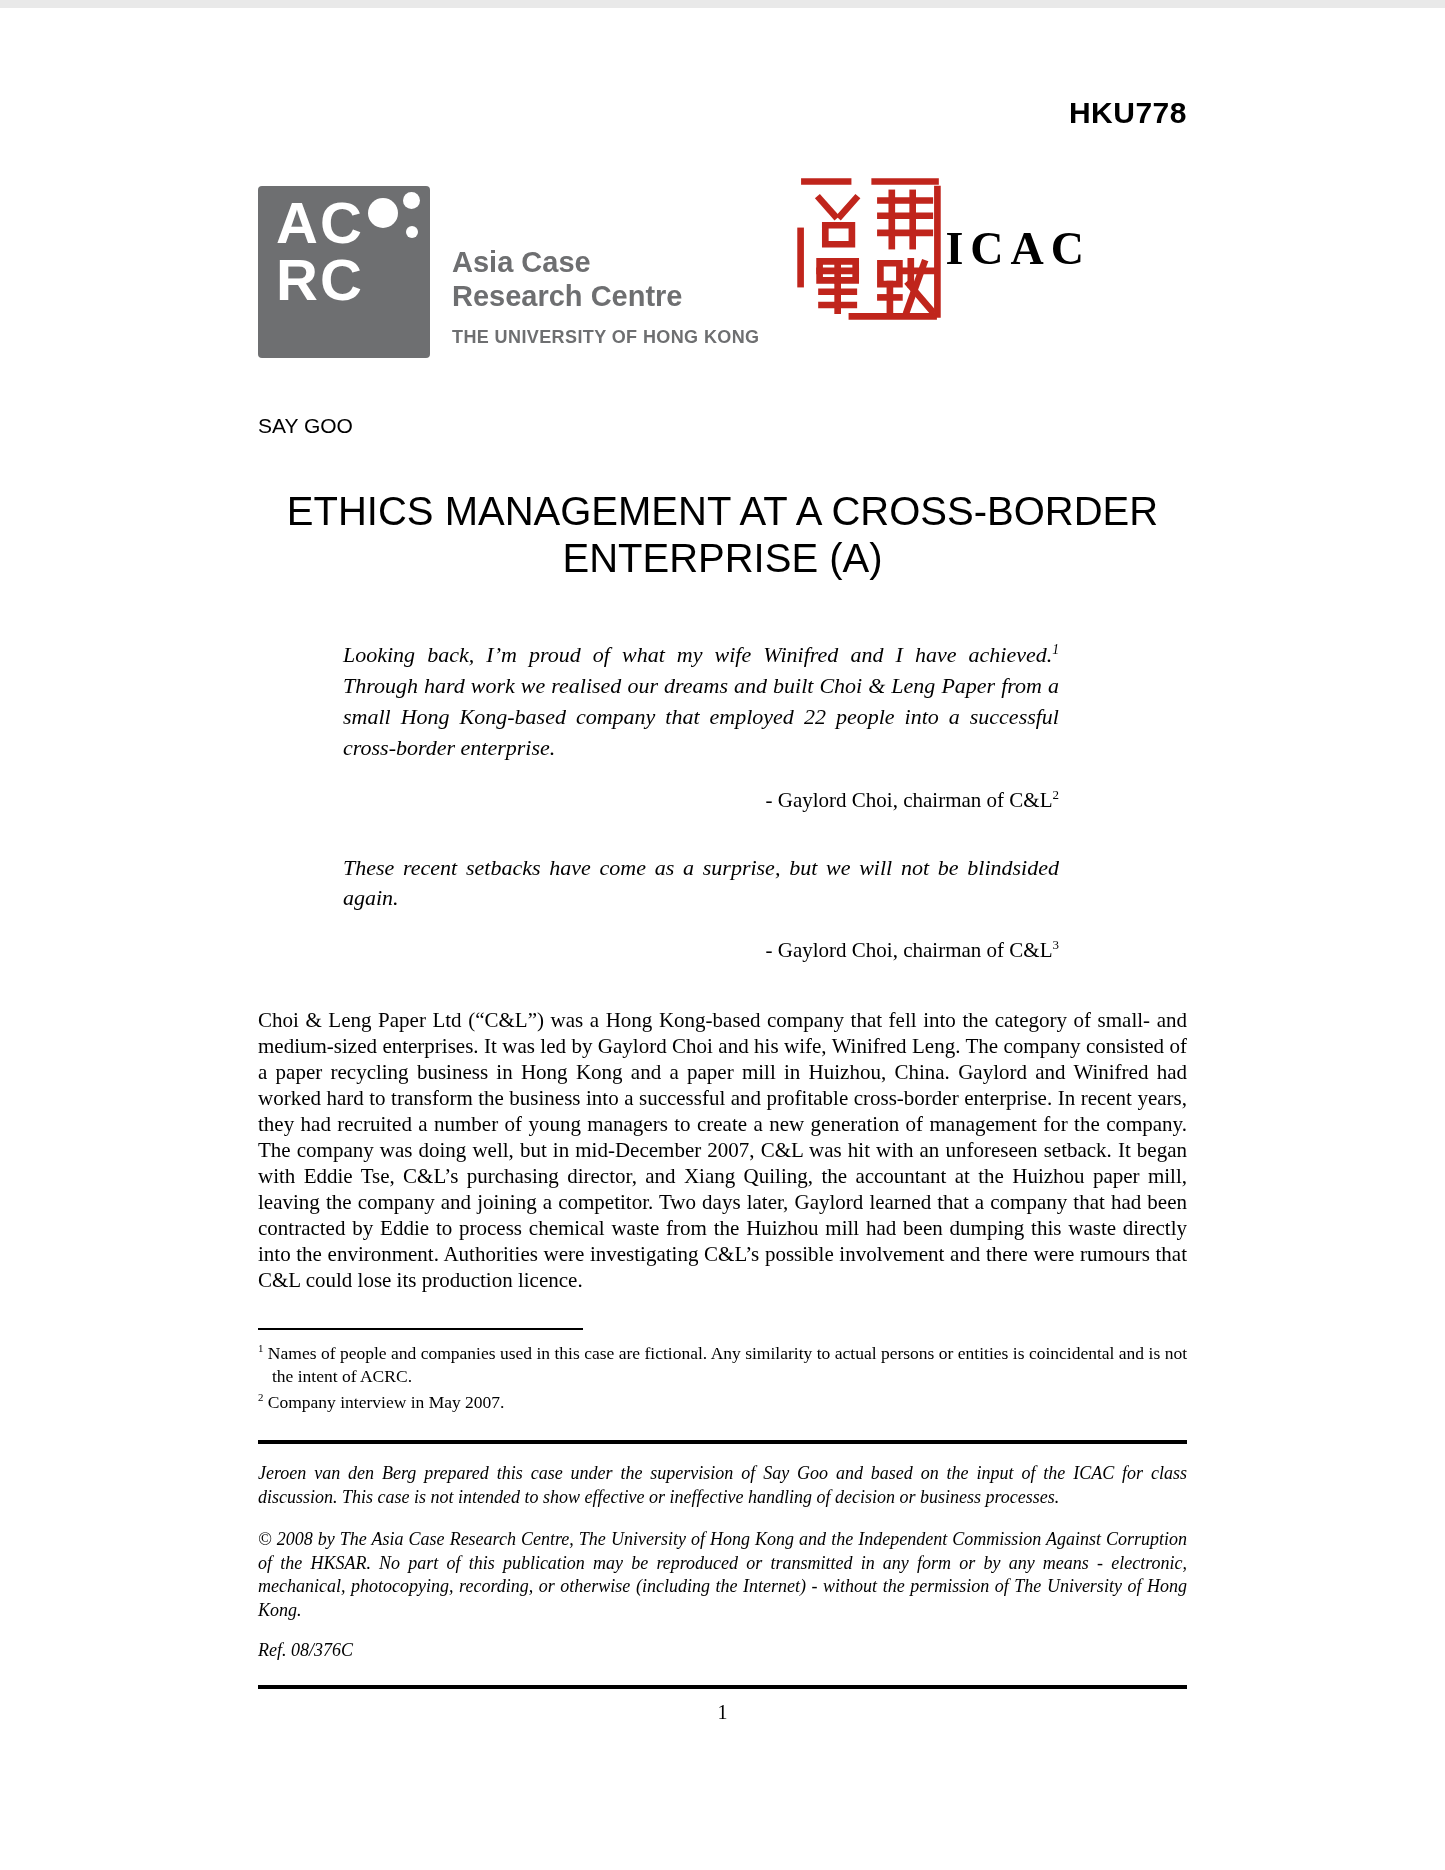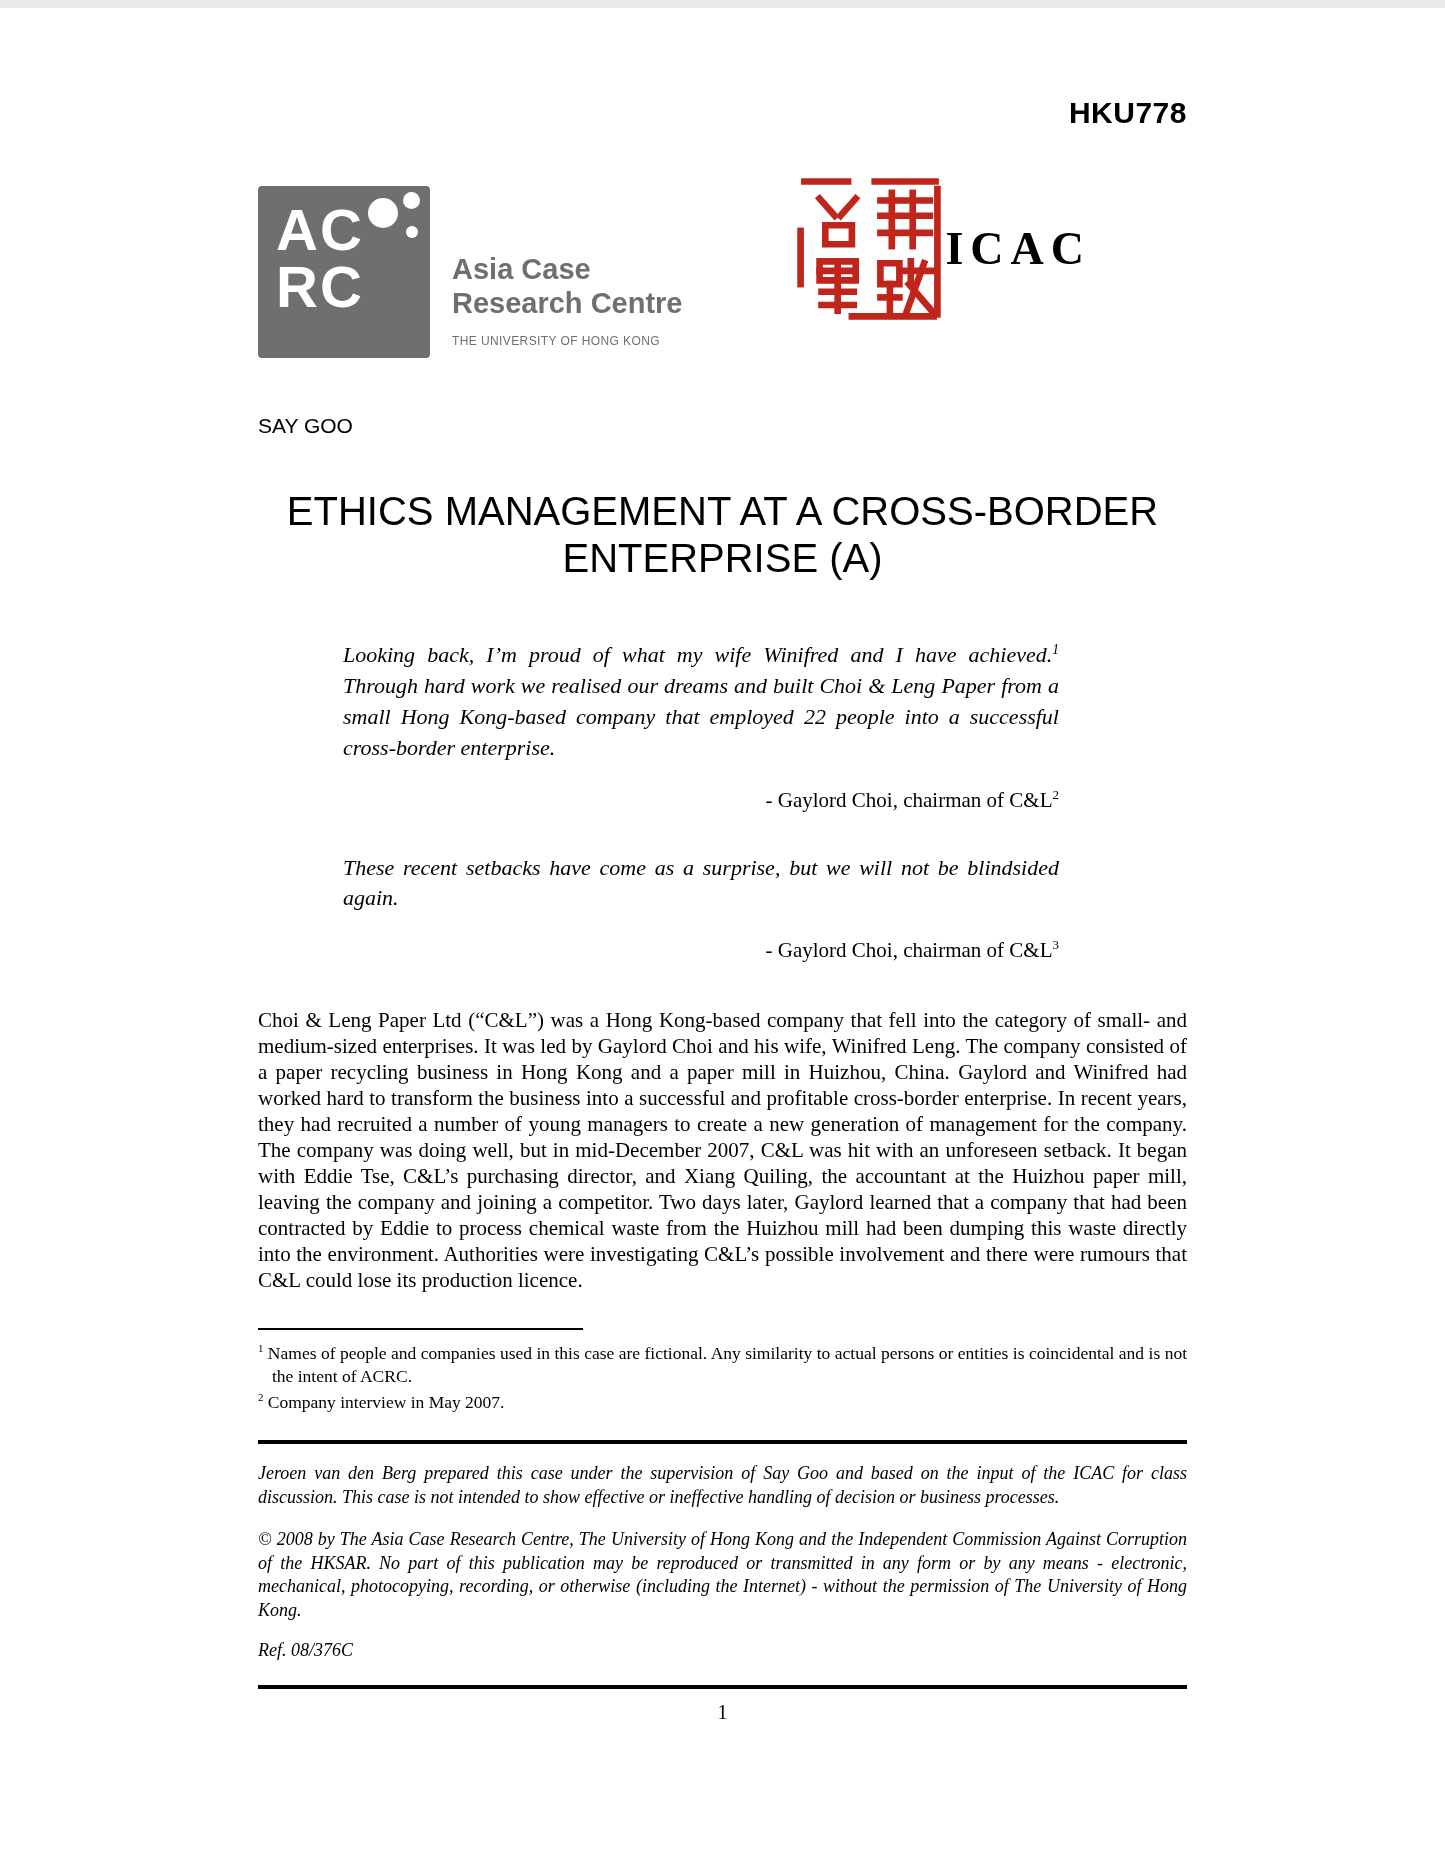--- a/index.html
+++ b/index.html
@@ -35,21 +35,21 @@
   .acrc { display: flex; align-items: stretch; }
   .acrc-square {
     width: 172px; height: 172px;
     background: #6e6f71;
     border-radius: 4px;
     position: relative;
     flex: 0 0 auto;
   }
   .acrc-letters {
     position: absolute;
-    left: 18px; top: 16px;
+    left: 18px; top: 9px;
     color: #ffffff;
     font-family: "Liberation Sans", sans-serif;
     font-weight: bold;
     font-size: 58px;
     line-height: 0.98;
     letter-spacing: 2px;
   }
   .dot { position: absolute; border-radius: 50%; background: #ffffff; }
   .dot1 { width: 30px; height: 30px; top: 12px; right: 32px; }
   .dot2 { width: 17px; height: 17px; top: 6px;  right: 10px; }
@@ -58,21 +58,21 @@
   .acrc-words {
     margin-left: 22px;
     display: flex;
     flex-direction: column;
     justify-content: flex-end;
     padding-bottom: 10px;
     font-family: "Liberation Sans", sans-serif;
     color: #6e6f71;
   }
   .acrc-name { font-weight: bold; font-size: 29px; line-height: 1.15; }
-  .acrc-univ { font-weight: normal; font-size: 12px; margin-top: 14px; letter-spacing: 0.4px; }
+  .acrc-univ { font-weight: bold; font-size: 18px; margin-top: 14px; letter-spacing: 0.4px; }
 
   .icac {
     margin-right: 96px;
     margin-top: -14px;
     display: flex;
     flex-direction: row;
     align-items: center;
   }
   .icac-word {
     font-family: "Liberation Serif", serif;

